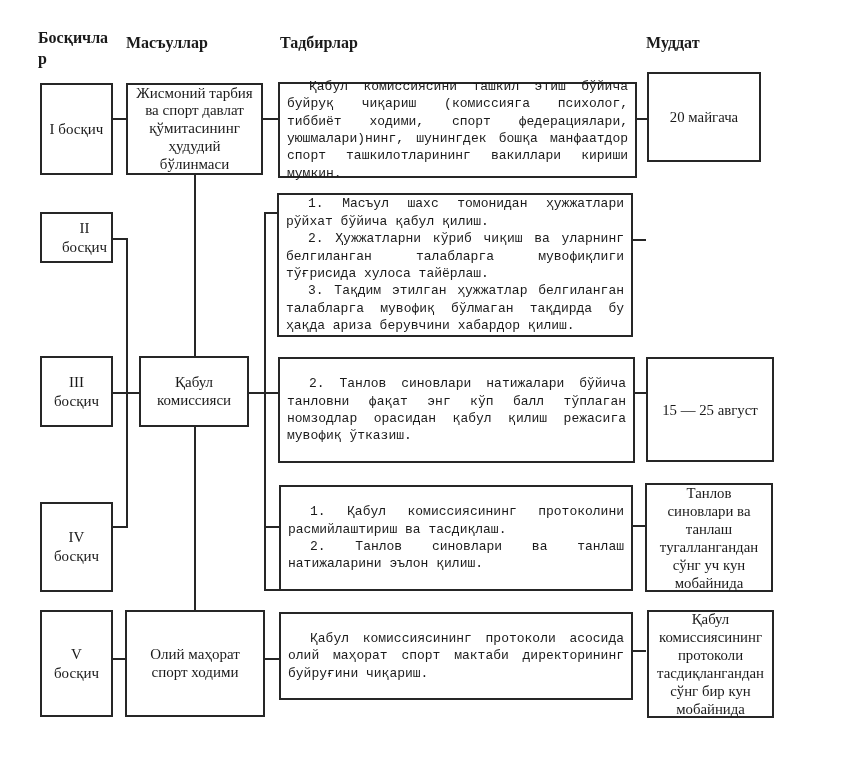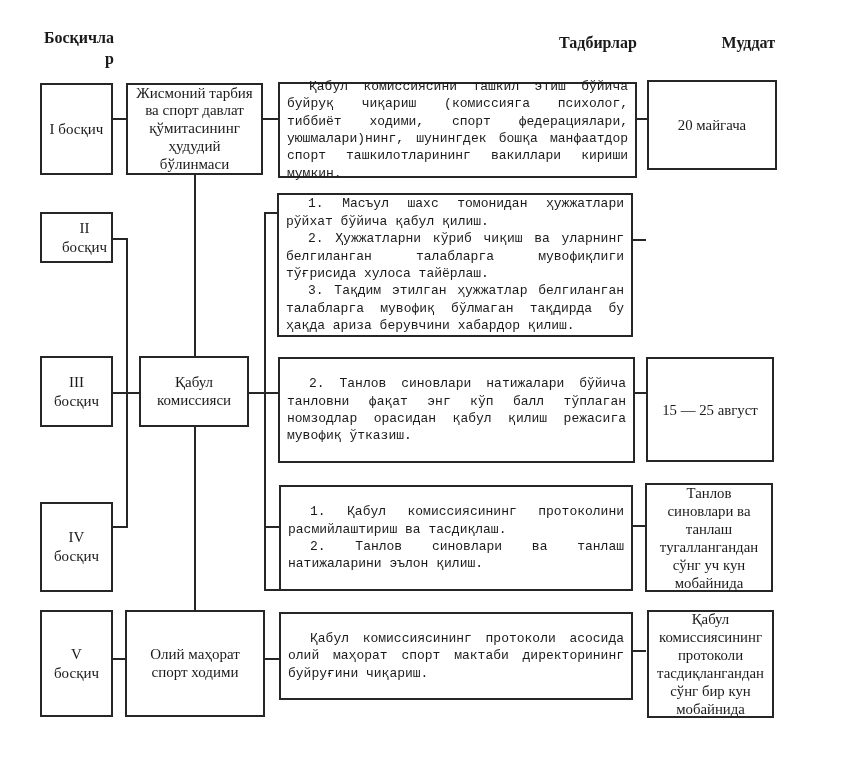--- a/index.html
+++ b/index.html
@@ -2,21 +2,21 @@
 <html><head>
 <meta charset="utf-8">
 <style>
   html,body{margin:0;padding:0;background:#ffffff;}
   #canvas{
     position:relative;width:841px;height:771px;background:#ffffff;
     font-family:"Liberation Serif","DejaVu Serif",serif;color:#1a1a1a;
     overflow:hidden;
   }
   .hdr{
-    position:absolute;font-weight:bold;font-size:16px;text-align:right;
+    position:absolute;font-weight:bold;font-size:16px;text-align:left;
     line-height:21px;
   }
   .hdr-stages{word-break:break-all;}
   .box{
     position:absolute;border:2px solid #262626;background:#ffffff;
     box-sizing:border-box;display:flex;align-items:center;justify-content:center;
     text-align:center;
   }
   .pre{white-space:pre-line;}
   .stage{font-size:15px;line-height:19px;}
@@ -34,20 +34,21 @@
   .h,.v{position:absolute;background:#262626;}
   .h{height:2px;}
   .v{width:2px;}
 </style>
 </head>
 <body>
 
 <div id="canvas">
 
   <div class="hdr hdr-stages" style="left:38px;top:27px;width:76px;">Босқичлар</div>
+  <div class="hdr" style="left:126px;top:32px;width:140px;">Масъуллар</div>
   <div class="hdr" style="left:280px;top:32px;width:357px;">Тадбирлар</div>
   <div class="hdr" style="left:646px;top:32px;width:129px;">Муддат</div>
 
   <div class="box stage pre" style="left:40px;top:83px;width:73px;height:92px;">I босқич</div>
   <div class="box stage pre" style="left:40px;top:212px;width:73px;height:51px;padding-left:16px;">II босқич</div>
   <div class="box stage pre" style="left:40px;top:356px;width:73px;height:71px;">III
 босқич</div>
   <div class="box stage pre" style="left:40px;top:502px;width:73px;height:90px;">IV
 босқич</div>
   <div class="box stage pre" style="left:40px;top:610px;width:73px;height:107px;">V
@@ -75,21 +76,21 @@
     <p>2. Танлов синовлари натижалари бўйича танловни фақат энг кўп балл тўплаган номзодлар орасидан қабул қилиш режасига мувофиқ ўтказиш.</p>
   </div>
   <div class="box activity" style="left:279px;top:485px;width:354px;height:106px;">
     <p>1. Қабул комиссиясининг протоколини расмийлаштириш ва тасдиқлаш.</p>
     <p>2. Танлов синовлари ва танлаш натижаларини эълон қилиш.</p>
   </div>
   <div class="box activity" style="left:279px;top:612px;width:354px;height:88px;">
     <p>Қабул комиссиясининг протоколи асосида олий маҳорат спорт мактаби директорининг буйруғини чиқариш.</p>
   </div>
 
-  <div class="box deadline pre" style="left:647px;top:80px;width:130px;height:90px;">20 майгача</div>
+  <div class="box deadline pre" style="left:647px;top:72px;width:114px;height:90px;">20 майгача</div>
   <div class="box deadline pre" style="left:646px;top:357px;width:128px;height:105px;">15 — 25 август</div>
   <div class="box deadline pre" style="left:645px;top:483px;width:128px;height:109px;">Танлов
 синовлари ва
 танлаш
 тугаллангандан
 сўнг уч кун
 мобайнида</div>
   <div class="box deadline pre" style="left:647px;top:610px;width:127px;height:108px;">Қабул
 комиссиясининг
 протоколи

